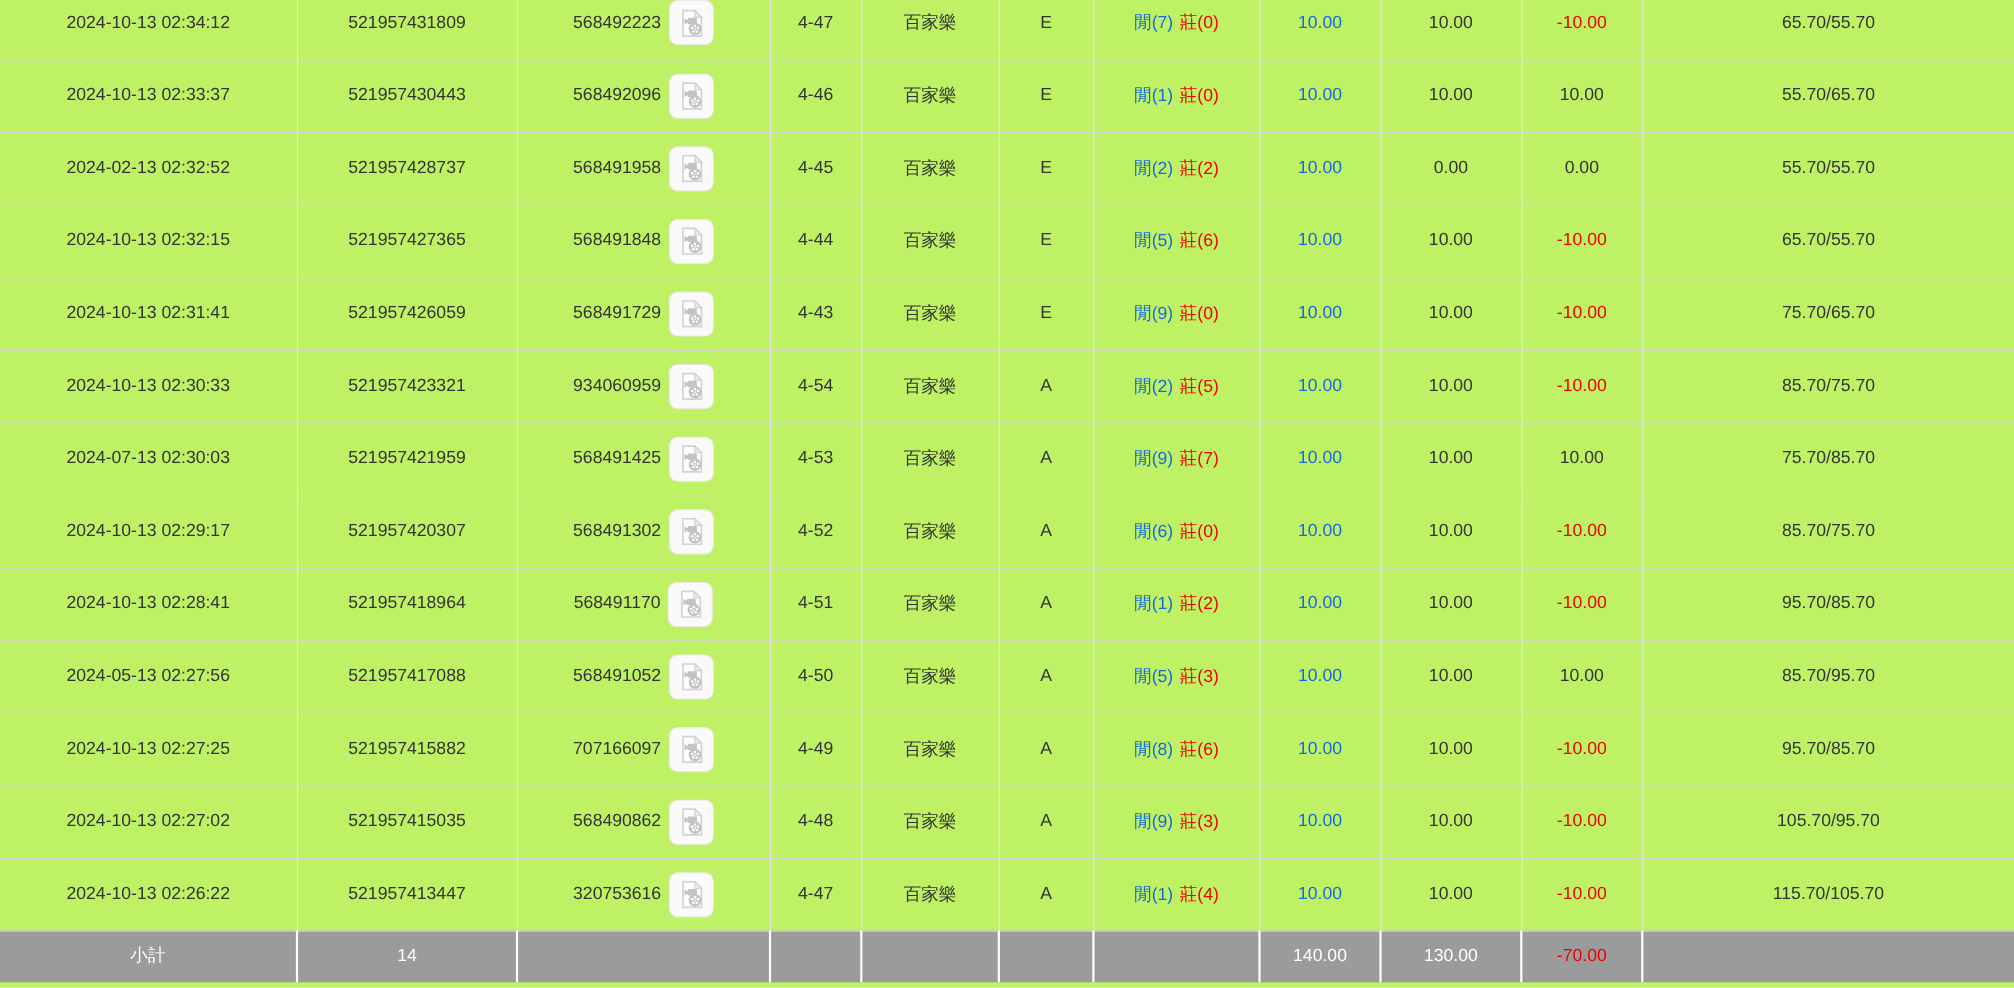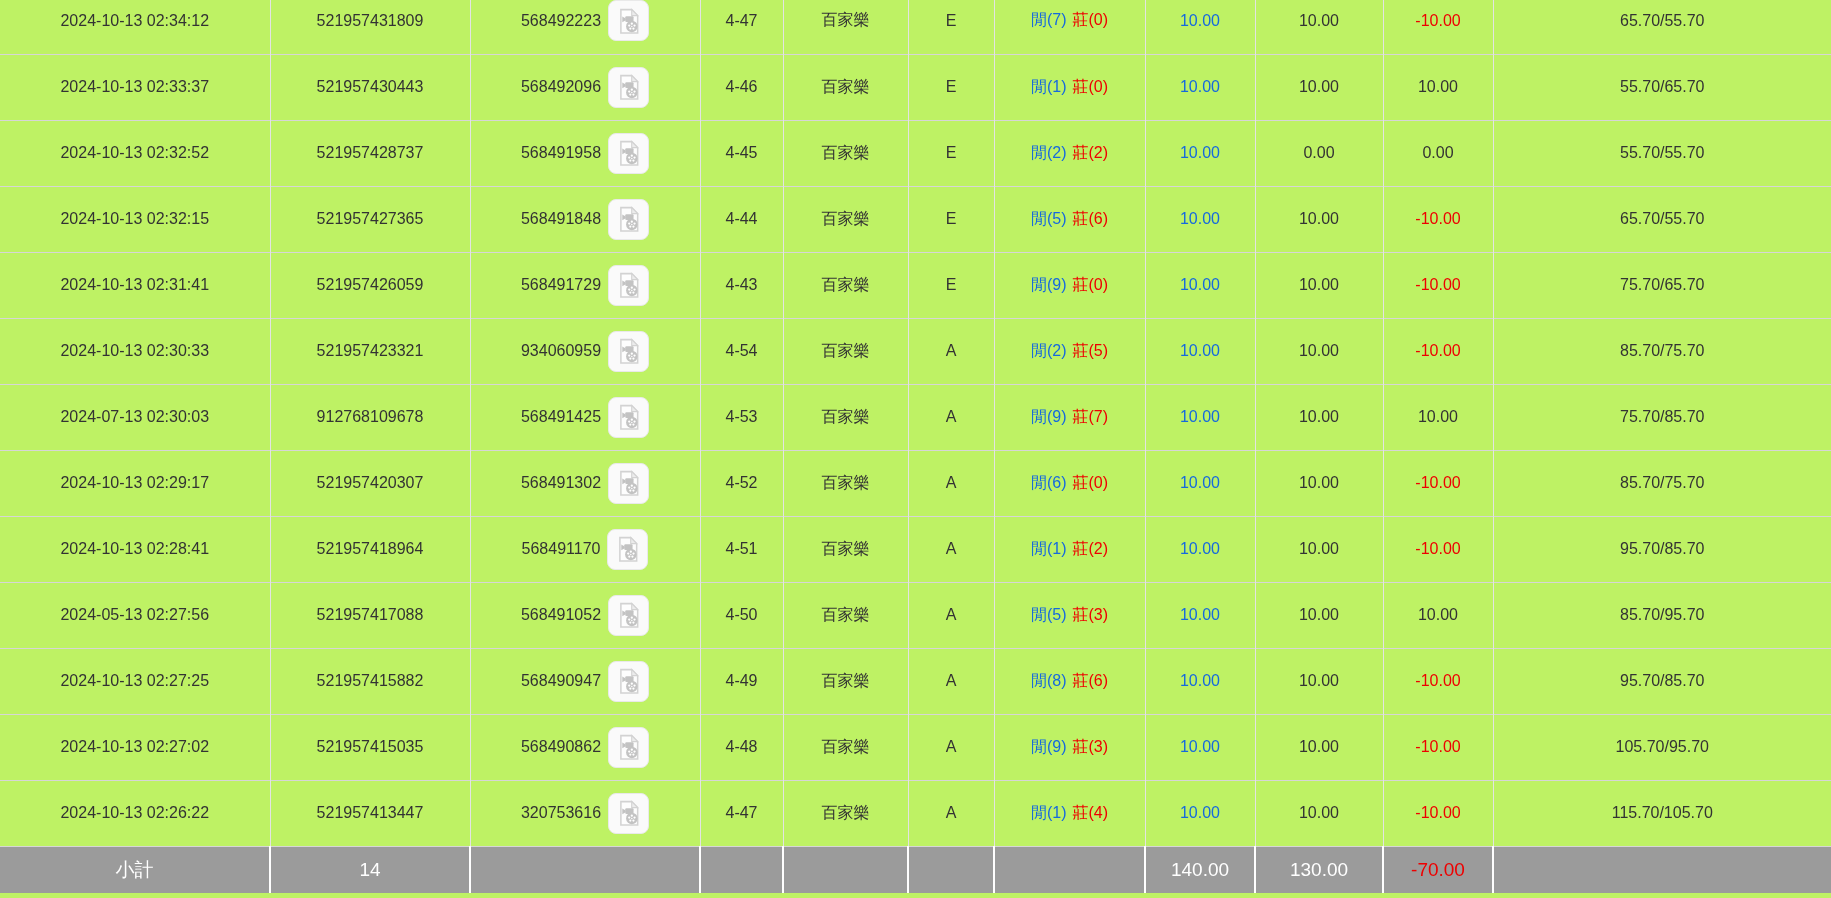--- a/index.html
+++ b/index.html
@@ -42,21 +42,21 @@
     background: #fafafa;
     border: 1px solid #e9e9e9;
     border-radius: 8px;
     cursor: pointer;
     padding: 0;
   }
 
   tfoot tr { height: 47px; }
   tfoot td {
     background: var(--footer-bg, #9b9b9b);
-    color: #fff; font-size: 19px;
+    color: #fff; font-size: 16px;
     text-align: center; vertical-align: middle;
     border-left: 2px solid #fff;
     border-top: 1px solid #d6d6d6;
     white-space: nowrap;
   }
   tfoot td:first-child { border-left: none; }
   tfoot td.red { color: var(--red, #ee0000); }
 </style>
 </head>
 <body>
@@ -132,21 +132,21 @@
             <td>4-46</td>
             <td>百家樂</td>
             <td>E</td>
             <td><span class="result-player">閒(1)</span><span class="result-banker">莊(0)</span></td>
             <td class="blue">10.00</td>
             <td>10.00</td>
             <td>10.00</td>
             <td>55.70/65.70</td>
           </tr>
           <tr>
-            <td>2024-10-13 02:32:52</td>
+            <td>2024-02-13 02:32:52</td>
             <td>521957428737</td>
             <td><span class="gameid-cell-inner">
                 <span>568491958</span>
                 <button class="video-btn">
                   <svg width="26" height="26" viewBox="0 0 24 24">
                     <path d="M4.5 1.5 h10 L20 7 v16 H4.5 Z" fill="#fdfdfd" stroke="#d2d2d2" stroke-width="1.4"></path>
                     <path d="M14.5 1.5 L20 7 h-5.5 Z" fill="#ececec" stroke="#d2d2d2" stroke-width="1"></path>
                     <path d="M9 9.6 l-3.2 -1.7 v5.2 l3.2 -1.7 Z" fill="#c3c3c3"></path>
                     <rect x="8.6" y="7.6" width="7.6" height="5.4" rx="1" fill="#c3c3c3"></rect>
                     <circle cx="14.6" cy="17" r="5.3" fill="#c3c3c3"></circle>
@@ -253,21 +253,21 @@
             <td>百家樂</td>
             <td>A</td>
             <td><span class="result-player">閒(2)</span><span class="result-banker">莊(5)</span></td>
             <td class="blue">10.00</td>
             <td>10.00</td>
             <td class="red">-10.00</td>
             <td>85.70/75.70</td>
           </tr>
           <tr>
             <td>2024-07-13 02:30:03</td>
-            <td>912768109678</td>
+            <td>521957421959</td>
             <td><span class="gameid-cell-inner">
                 <span>568491425</span>
                 <button class="video-btn">
                   <svg width="26" height="26" viewBox="0 0 24 24">
                     <path d="M4.5 1.5 h10 L20 7 v16 H4.5 Z" fill="#fdfdfd" stroke="#d2d2d2" stroke-width="1.4"></path>
                     <path d="M14.5 1.5 L20 7 h-5.5 Z" fill="#ececec" stroke="#d2d2d2" stroke-width="1"></path>
                     <path d="M9 9.6 l-3.2 -1.7 v5.2 l3.2 -1.7 Z" fill="#c3c3c3"></path>
                     <rect x="8.6" y="7.6" width="7.6" height="5.4" rx="1" fill="#c3c3c3"></rect>
                     <circle cx="14.6" cy="17" r="5.3" fill="#c3c3c3"></circle>
                     <circle cx="14.6" cy="14.5" r="1.05" fill="#fff"></circle>
@@ -375,21 +375,21 @@
             <td><span class="result-player">閒(5)</span><span class="result-banker">莊(3)</span></td>
             <td class="blue">10.00</td>
             <td>10.00</td>
             <td>10.00</td>
             <td>85.70/95.70</td>
           </tr>
           <tr>
             <td>2024-10-13 02:27:25</td>
             <td>521957415882</td>
             <td><span class="gameid-cell-inner">
-                <span>568490947</span>
+                <span>707166097</span>
                 <button class="video-btn">
                   <svg width="26" height="26" viewBox="0 0 24 24">
                     <path d="M4.5 1.5 h10 L20 7 v16 H4.5 Z" fill="#fdfdfd" stroke="#d2d2d2" stroke-width="1.4"></path>
                     <path d="M14.5 1.5 L20 7 h-5.5 Z" fill="#ececec" stroke="#d2d2d2" stroke-width="1"></path>
                     <path d="M9 9.6 l-3.2 -1.7 v5.2 l3.2 -1.7 Z" fill="#c3c3c3"></path>
                     <rect x="8.6" y="7.6" width="7.6" height="5.4" rx="1" fill="#c3c3c3"></rect>
                     <circle cx="14.6" cy="17" r="5.3" fill="#c3c3c3"></circle>
                     <circle cx="14.6" cy="14.5" r="1.05" fill="#fff"></circle>
                     <circle cx="12.2" cy="16.2" r="1.05" fill="#fff"></circle>
                     <circle cx="13.2" cy="19" r="1.05" fill="#fff"></circle>

